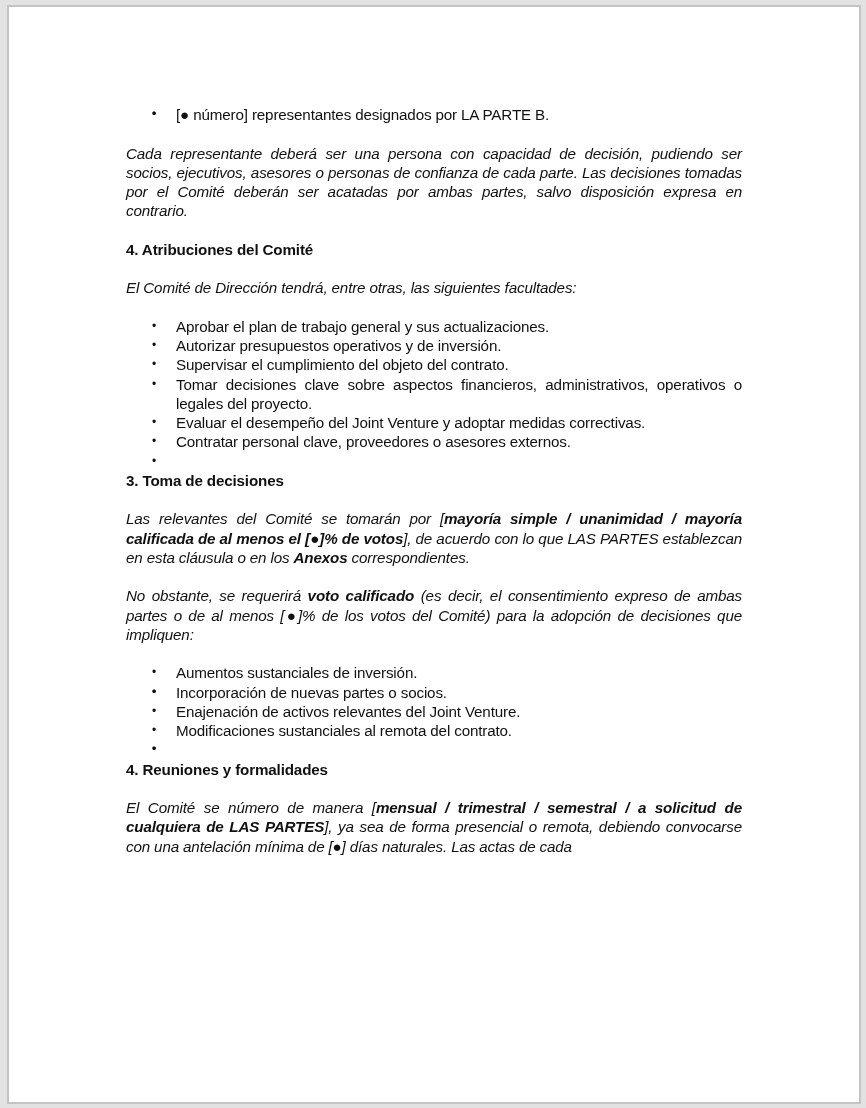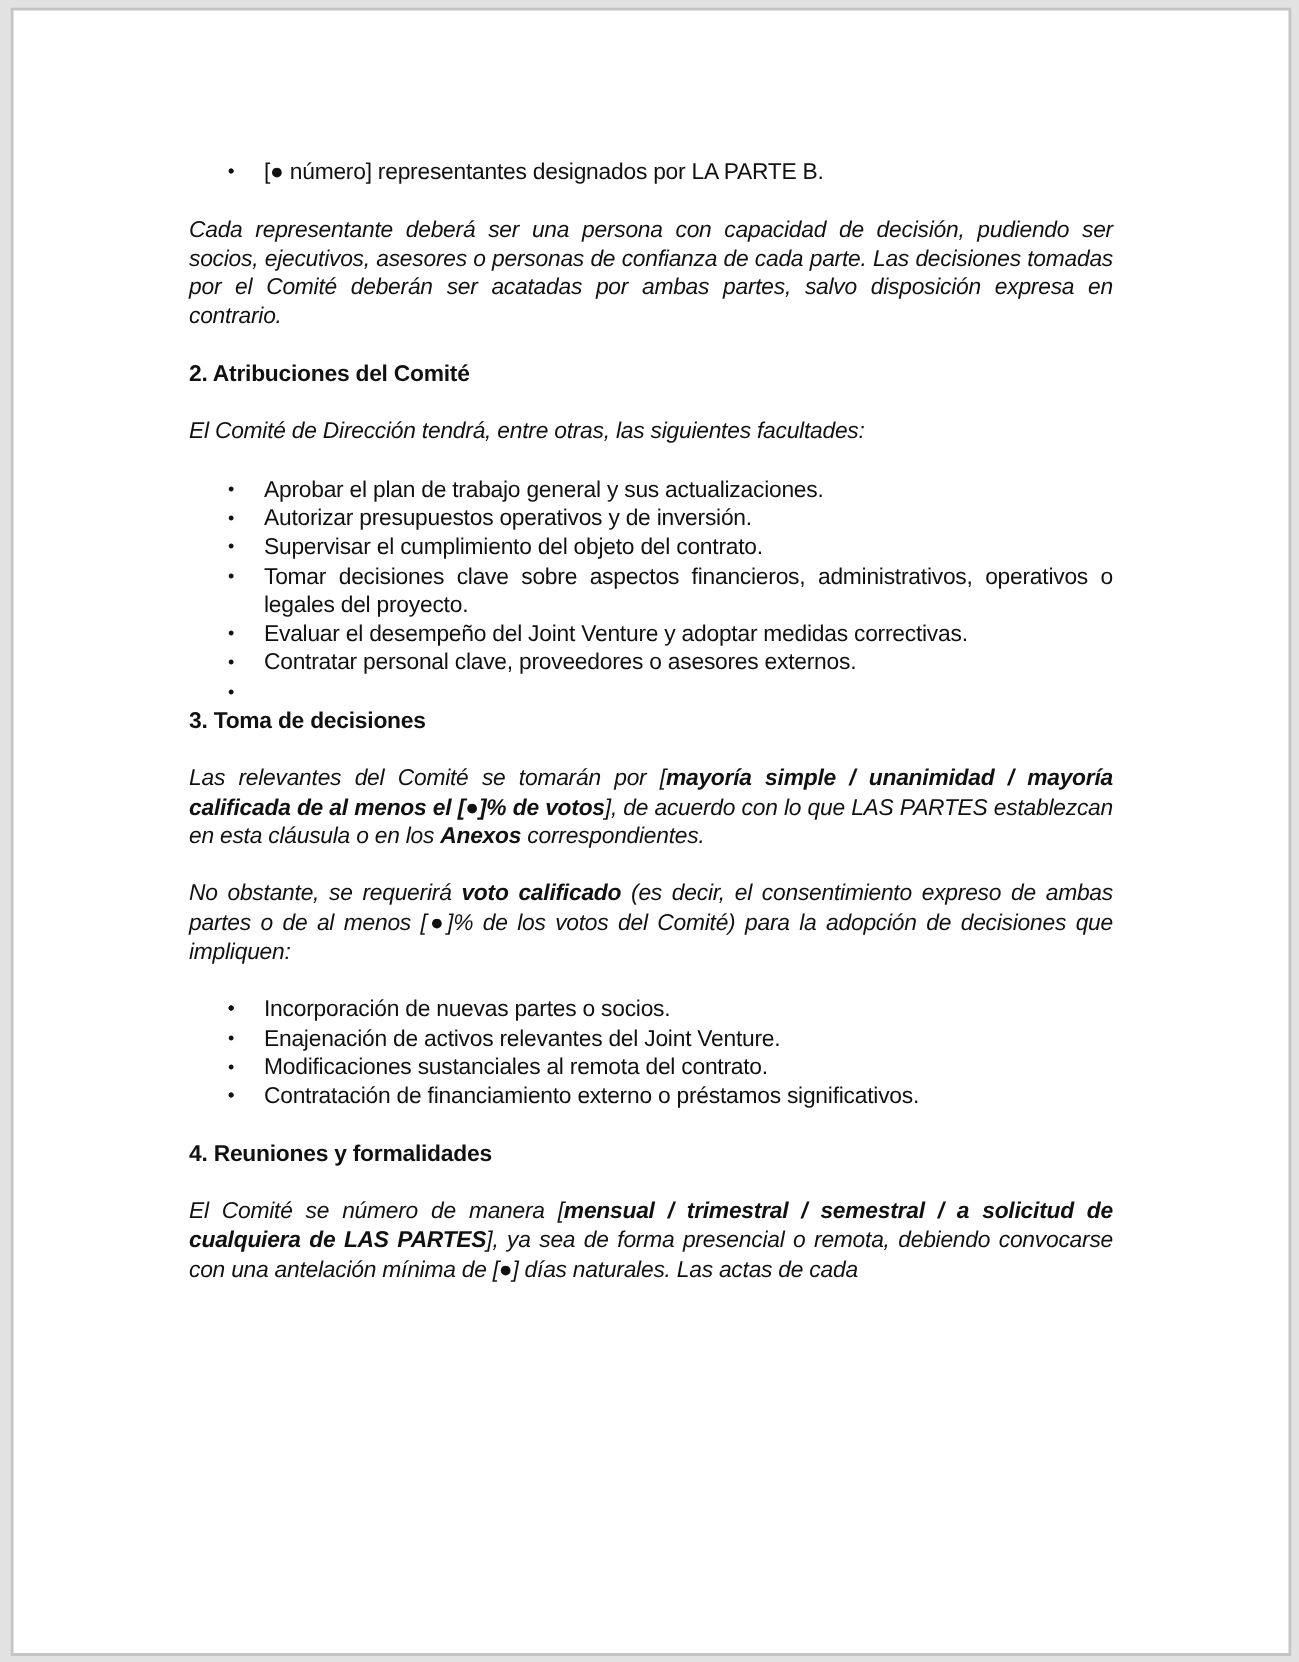--- a/index.html
+++ b/index.html
@@ -54,45 +54,45 @@
 <div class="page">
   <div class="content">
 
     <ul>
       <li><span class="bullet">•</span></li>
       <li><span class="bullet">•</span><span>[● número] representantes designados por LA PARTE B.</span></li>
     </ul>
 
     <p>Cada representante deberá ser una persona con capacidad de decisión, pudiendo ser socios, ejecutivos, asesores o personas de confianza de cada parte. Las decisiones tomadas por el Comité deberán ser acatadas por ambas partes, salvo disposición expresa en contrario.</p>
 
-    <h2>2. Atribuciones del Comité</h2>
+    <h2>4. Atribuciones del Comité</h2>
     <p>El Comité de Dirección tendrá, entre otras, las siguientes facultades:</p>
 
     <ul>
       <li><span class="bullet">•</span><span>Aprobar el plan de trabajo general y sus actualizaciones.</span></li>
       <li><span class="bullet">•</span><span>Autorizar presupuestos operativos y de inversión.</span></li>
       <li><span class="bullet">•</span><span>Supervisar el cumplimiento del objeto del contrato.</span></li>
       <li><span class="bullet">•</span><span>Tomar decisiones clave sobre aspectos financieros, administrativos, operativos o legales del proyecto.</span></li>
       <li><span class="bullet">•</span><span>Evaluar el desempeño del Joint Venture y adoptar medidas correctivas.</span></li>
       <li><span class="bullet">•</span><span>Contratar personal clave, proveedores o asesores externos.</span></li>
       <li><span class="bullet">•</span></li>
     </ul>
 
     <h2>3. Toma de decisiones</h2>
     <p><span>Las relevantes del Comité se tomarán por [</span><b>mayoría simple / unanimidad / mayoría calificada de al menos el [●]% de votos</b><span>], de acuerdo con lo que LAS PARTES establezcan en esta cláusula o en los </span><b>Anexos</b><span> correspondientes.</span></p>
 
     <p><span>No obstante, se requerirá </span><b>voto calificado</b><span> (es decir, el consentimiento expreso de ambas partes o de al menos [●]% de los votos del Comité) para la adopción de decisiones que impliquen:</span></p>
 
     <ul>
-      <li><span class="bullet">•</span></li>
+      <li><span class="bullet">•</span><span>Aumentos sustanciales de inversión.</span></li>
       <li><span class="bullet">•</span></li>
       <li><span class="bullet">•</span><span>Incorporación de nuevas partes o socios.</span></li>
       <li><span class="bullet">•</span><span>Enajenación de activos relevantes del Joint Venture.</span></li>
       <li><span class="bullet">•</span><span>Modificaciones sustanciales al remota del contrato.</span></li>
       <li><span class="bullet">•</span></li>
-      <li><span class="bullet">•</span><span>Contratación de financiamiento externo o préstamos significativos.</span></li>
+      <li><span class="bullet">•</span></li>
     </ul>
 
     <h2>4. Reuniones y formalidades</h2>
     <p><span>El Comité se número de manera [</span><b>mensual / trimestral / semestral / a solicitud de cualquiera de LAS PARTES</b><span>], ya sea de forma presencial o remota, debiendo convocarse con una antelación mínima de [●] días naturales. Las actas de cada</span></p>
 
   </div>
 </div>
 
 </body></html>

